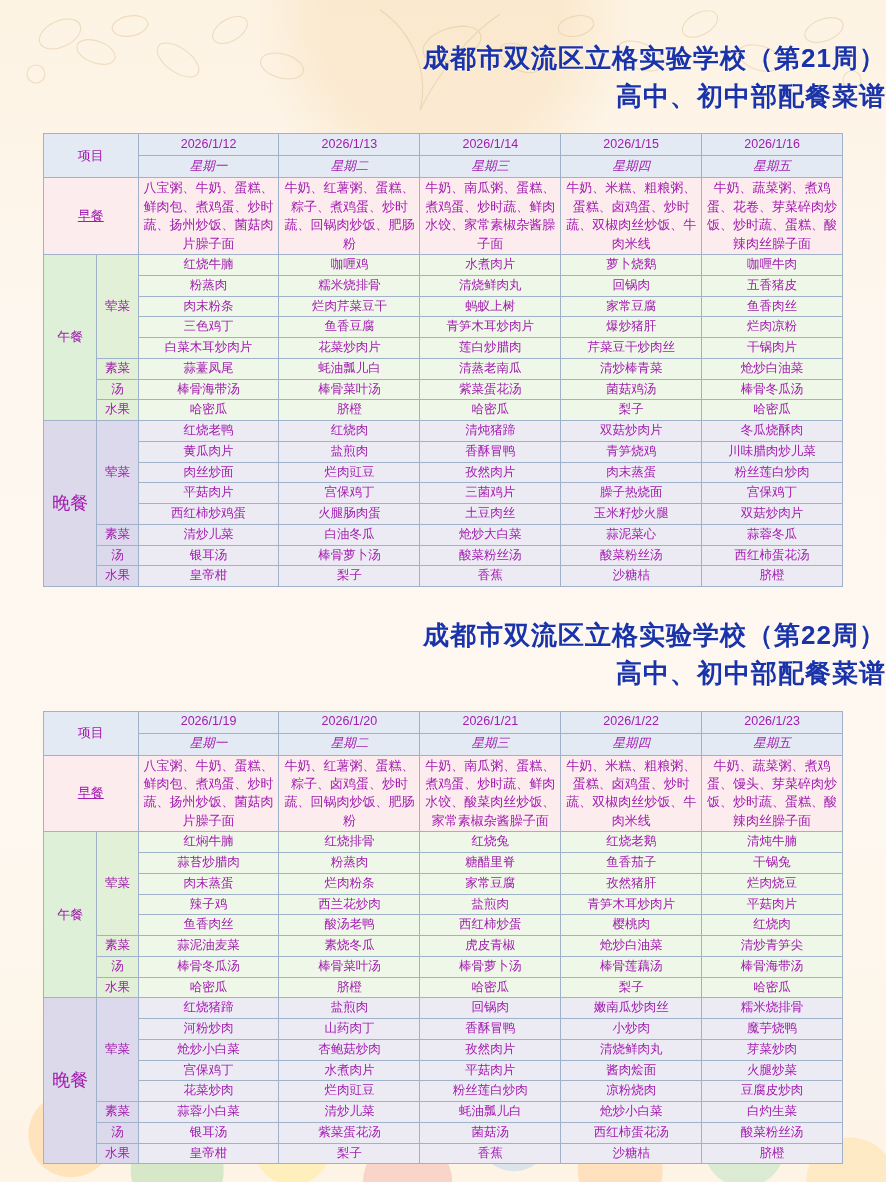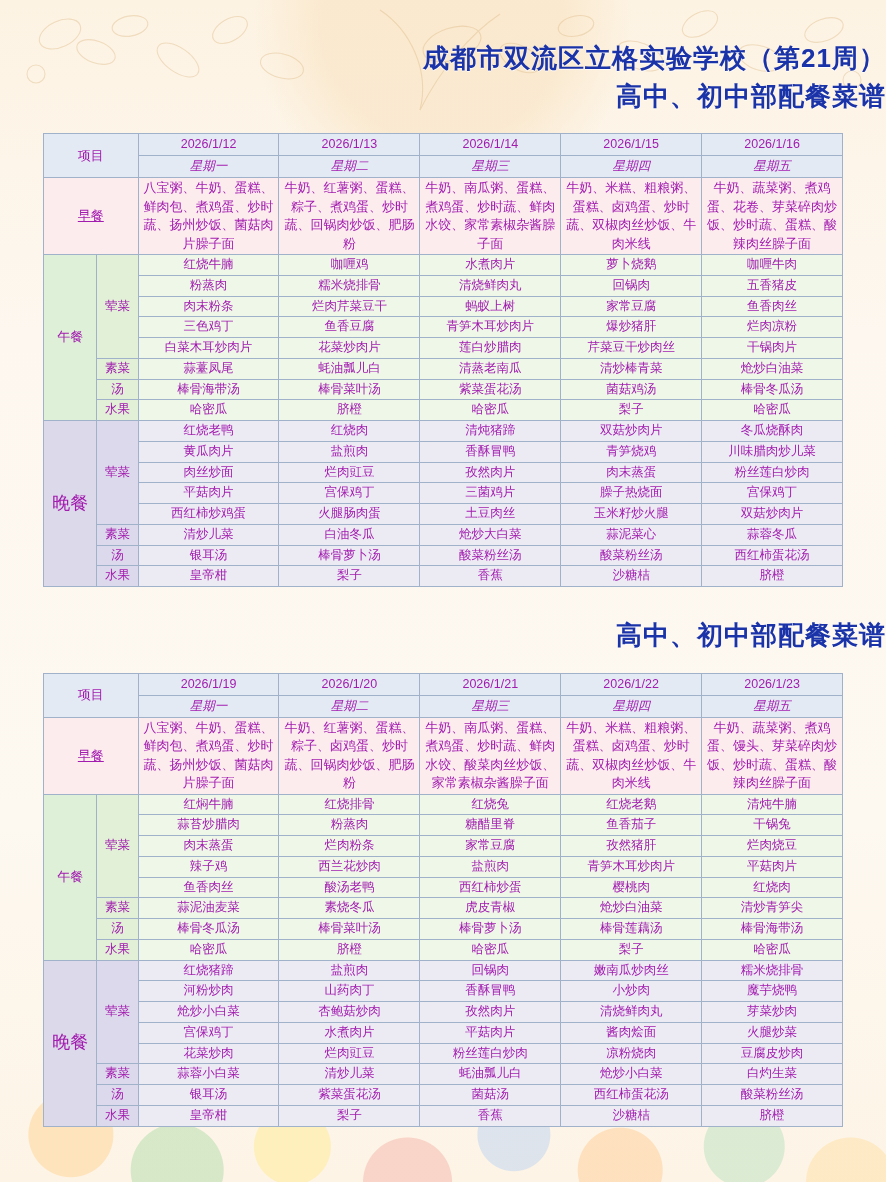--- a/index.html
+++ b/index.html
@@ -322,20 +322,21 @@
         <td class="dinner-cell">香蕉</td>
         <td class="dinner-cell">沙糖桔</td>
         <td class="dinner-cell">脐橙</td>
       </tr>
     </tbody>
   </table>
 
   <div class="spacer-3"></div>
 
   <div class="title-block">
+    <div class="title-line">成都市双流区立格实验学校（第22周）</div>
     <div class="title-line">高中、初中部配餐菜谱</div>
   </div>
 
   <div class="spacer-2"></div>
 
   <table class="menu">
     <colgroup>
       <col class="c-item">
         <col class="c-cat">
       <col class="c-day">

